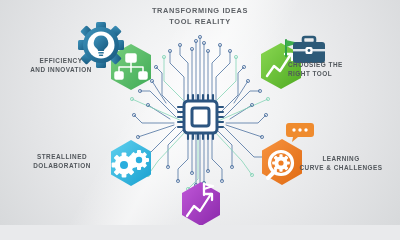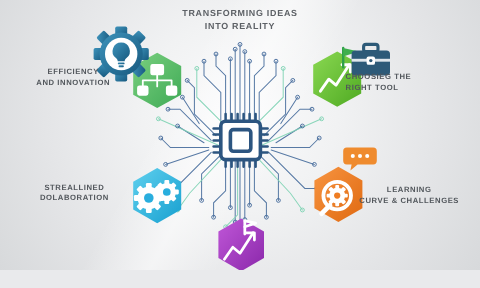--- a/index.html
+++ b/index.html
@@ -44,21 +44,21 @@
   #circuit{left:118px;top:33px;width:164px;height:160px;}
   #chip{left:176px;top:95px;width:48px;height:44px;}
 </style>
 </head>
 <body>
 
 <div id="stage">
 
   <div class="abs" id="title">
     <span>TRANSFORMING IDEAS</span>
-    <span class="l2">INTO REALITY</span>
+    <span class="l2">TOOL REALITY</span>
   </div>
 
   <div class="abs" id="circuit">
     <svg width="164" height="160" viewBox="0 0 164 160">
       <defs>
         <g id="nd">
             <circle r="1.5" fill="none" stroke="#4a6f9e" stroke-width="0.8"></circle>
           </g>
       </defs>
       <g stroke="#4a6f9e" stroke-width="0.85" fill="none" stroke-linecap="round" opacity=".92">

